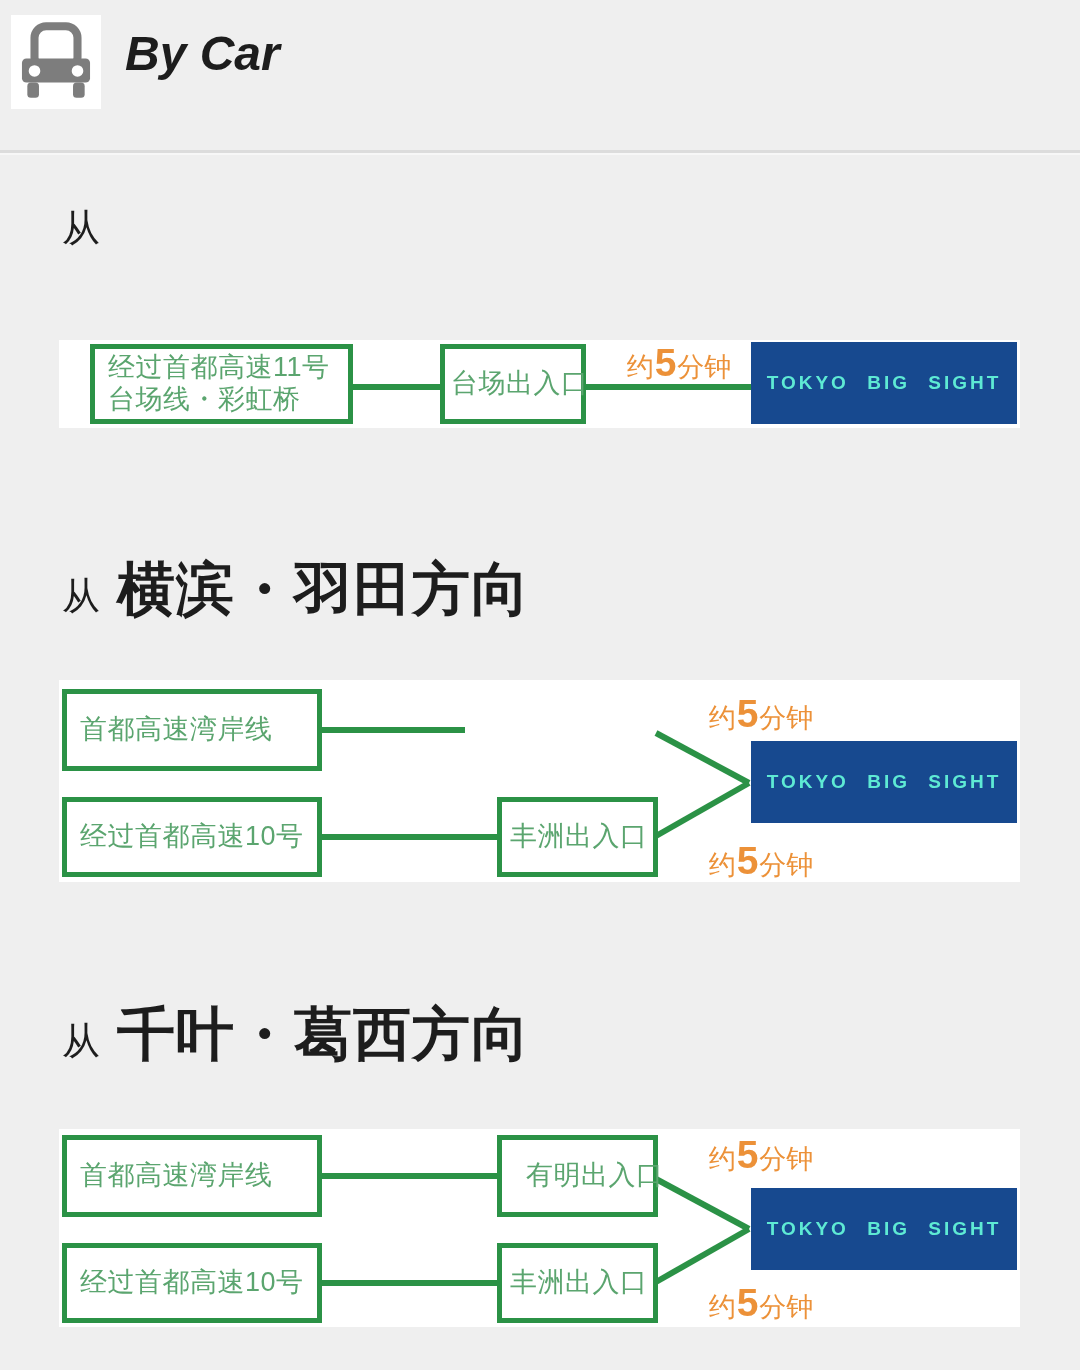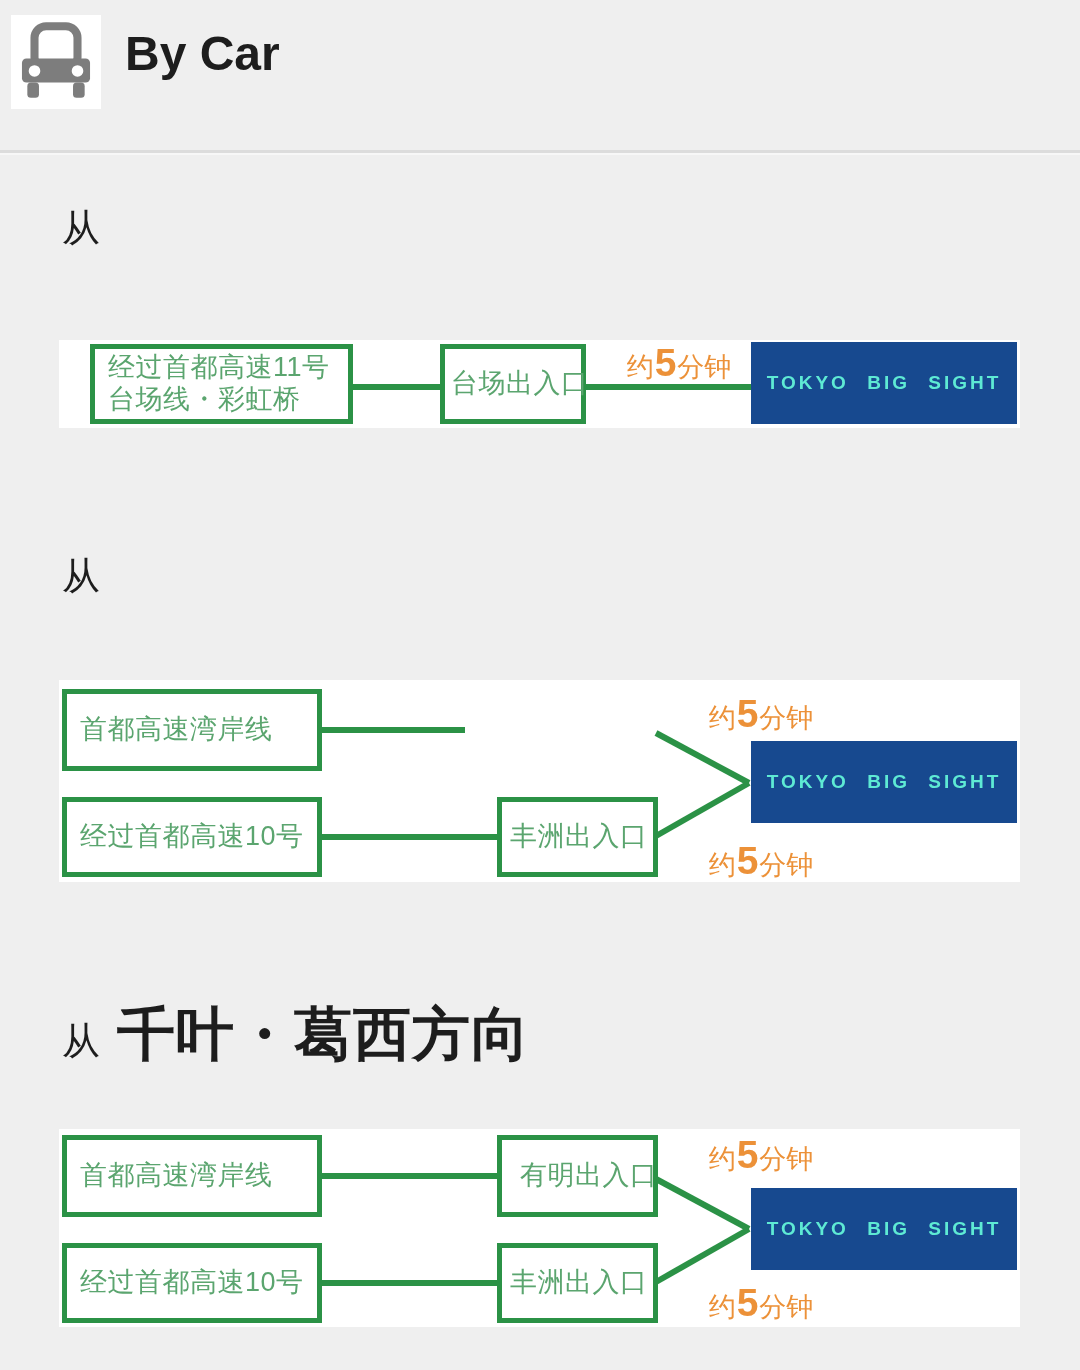--- a/index.html
+++ b/index.html
@@ -4,21 +4,21 @@
 <style>
   html,body { margin:0; padding:0; }
   body {
     width:1080px; height:1370px;
     background: var(--bg, #efefef);
     font-family: "Liberation Sans", "DejaVu Sans", sans-serif;
   }
   .page { position:relative; width:1080px; height:1370px; overflow:hidden; background:var(--bg,#efefef); }
 
   
-  .header { position:absolute; left:0; top:0; width:1080px; height:152px; }
+  .header { position:absolute; left:0; top:0; width:1080px; height:152px;font-style:italic; }
   .icon-tile {
     position:absolute; left:11px; top:15px; width:90px; height:94px;
     background:#ffffff; display:flex; align-items:center; justify-content:center;
   }
   .page-title {
     position:absolute; left:125px; top:26px;
     font-size:48px; font-weight:700; color:var(--heading,#1d1d1d); letter-spacing:0px;
   }
   .divider { position:absolute; left:0; top:150px; width:1080px; height:3px;
     background:var(--divider,#dcdcdc); border-bottom:2px solid #f7f7f7; }
@@ -110,20 +110,21 @@
         <span>分钟</span>
     </div>
 
     <div class="bluebox" style="left:692px; top:2px; width:266px; height:82px;">
       <span>TOKYO BIG SIGHT</span>
     </div>
   </div>
 
   <h2 class="sec-h" style="top:551px;">
     <span class="pre">从</span>
+    <span class="main">横滨・羽田方向</span>
   </h2>
 
   <div class="strip" style="left:59px; top:680px; width:961px; height:202px;">
     <svg class="lines" width="961" height="202">
       <line x1="263" y1="50" x2="406" y2="50"></line>
       <line x1="263" y1="157" x2="438" y2="157"></line>
       <line x1="597" y1="53" x2="690" y2="103"></line>
       <line x1="597" y1="156" x2="690" y2="103"></line>
     </svg>
 
@@ -172,21 +173,21 @@
       <line x1="597" y1="50" x2="690" y2="100"></line>
       <line x1="597" y1="153" x2="690" y2="100"></line>
     </svg>
 
     <div class="gbox" style="left:3px; top:6px; width:260px; height:82px;">
       <div class="gtxt">
           <span>首都高速湾岸线</span>
         </div>
     </div>
     <div class="gbox" style="left:438px; top:6px; width:161px; height:82px;">
-      <div class="gtxt" style="padding-left:18px;">
+      <div class="gtxt" style="padding-left:24px;">
           <span>有明出入口</span>
         </div>
     </div>
 
     <div class="gbox" style="left:3px; top:114px; width:260px; height:80px;">
       <div class="gtxt">
           <span>经过首都高速10号</span>
         </div>
     </div>
     <div class="gbox" style="left:438px; top:114px; width:161px; height:80px;">

